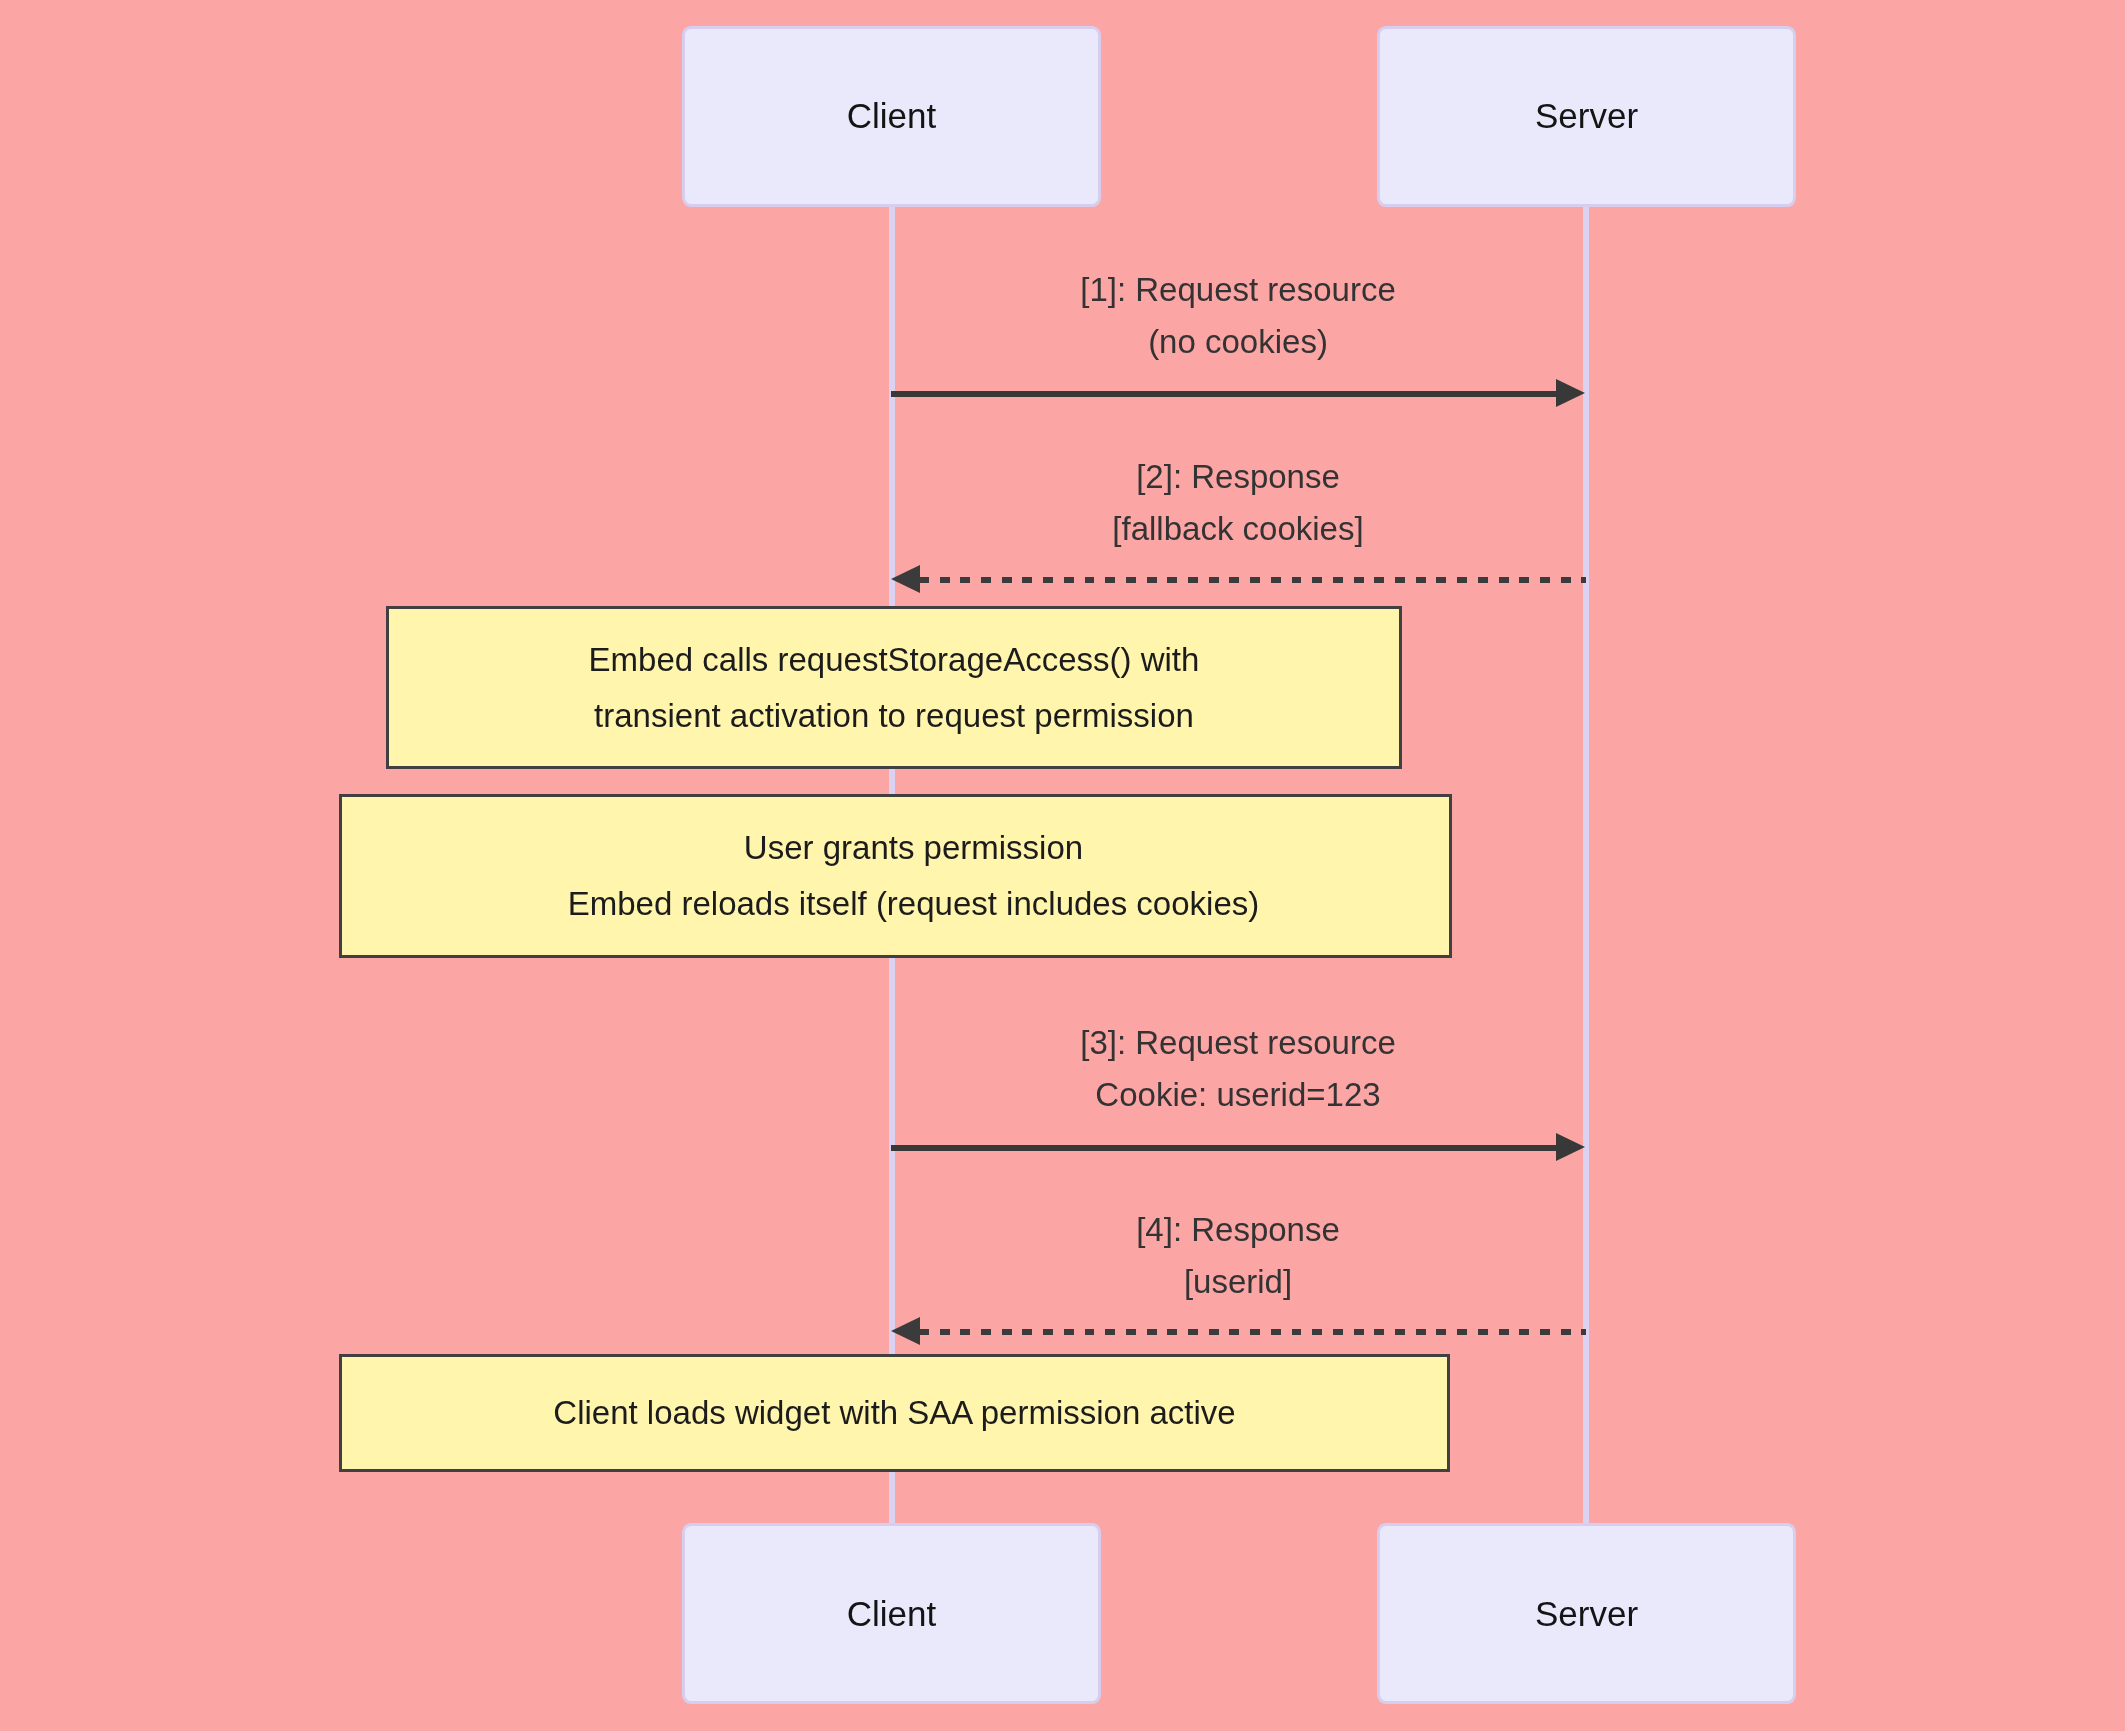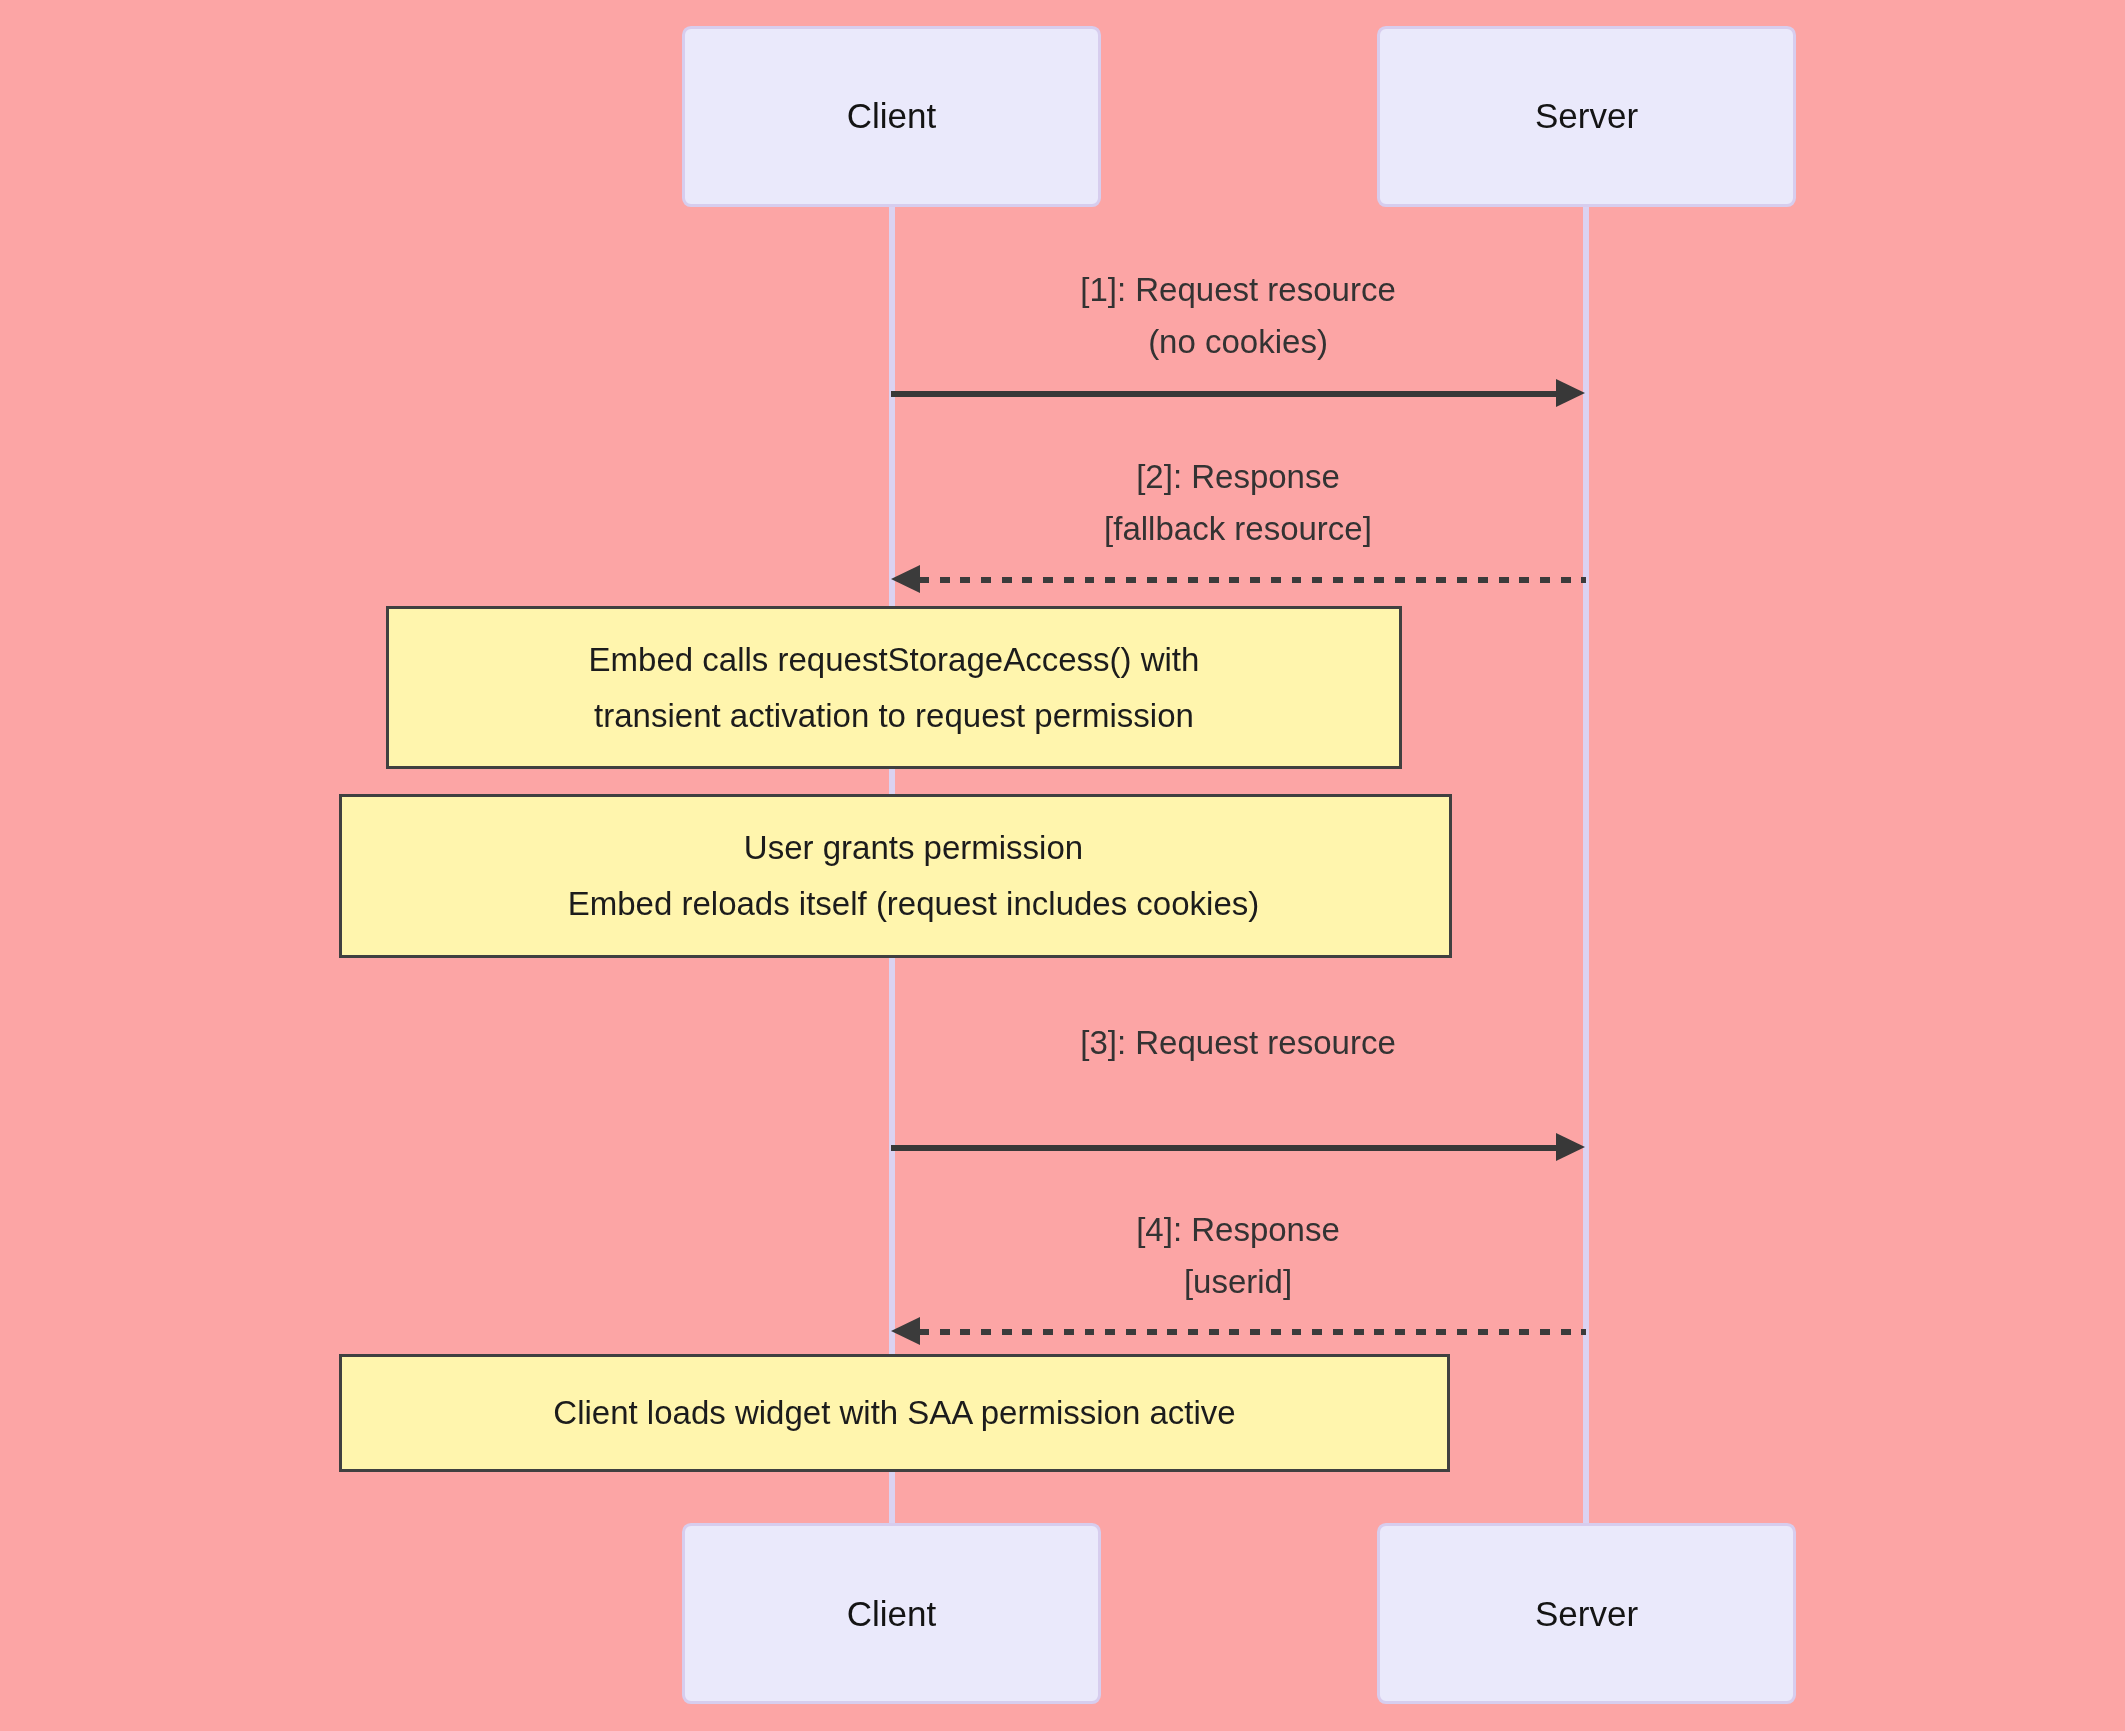--- a/index.html
+++ b/index.html
@@ -149,39 +149,40 @@
     <span>[1]: Request resource</span>
     <span>(no cookies)</span>
   </div>
   <div class="arrow a1">
     <div class="shaft-solid"></div>
     <div class="head-right"></div>
   </div>
 
   <div class="msg m2">
     <span>[2]: Response</span>
-    <span>[fallback resource]</span>
+    <span>[fallback cookies]</span>
   </div>
   <div class="arrow a2">
     <div class="shaft-dashed"></div>
     <div class="head-left"></div>
   </div>
 
   <div class="note n1">
     <span>Embed calls requestStorageAccess() with</span>
     <span>transient activation to request permission</span>
   </div>
 
   <div class="note n2">
     <span>User grants permission</span>
     <span>Embed reloads itself (request includes cookies)</span>
   </div>
 
   <div class="msg m3">
     <span>[3]: Request resource</span>
+    <span>Cookie: userid=123</span>
   </div>
   <div class="arrow a3">
     <div class="shaft-solid"></div>
     <div class="head-right"></div>
   </div>
 
   <div class="msg m4">
     <span>[4]: Response</span>
     <span>[userid]</span>
   </div>

